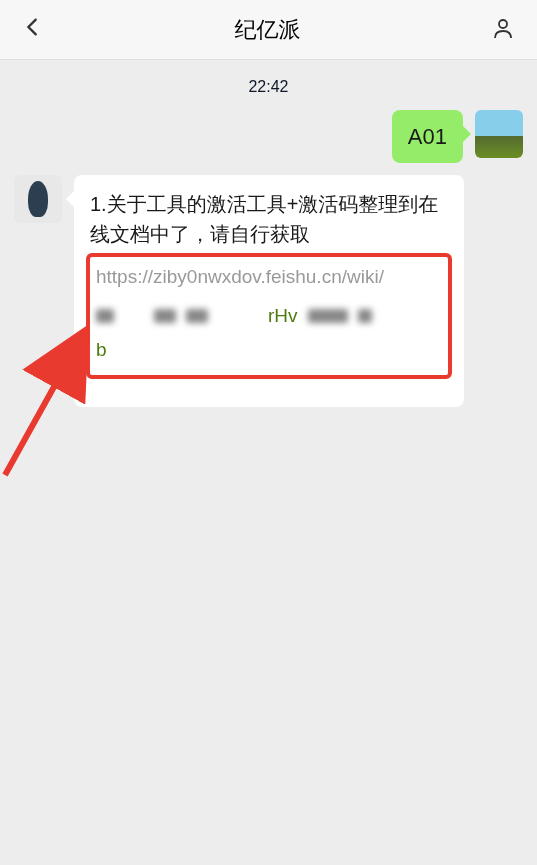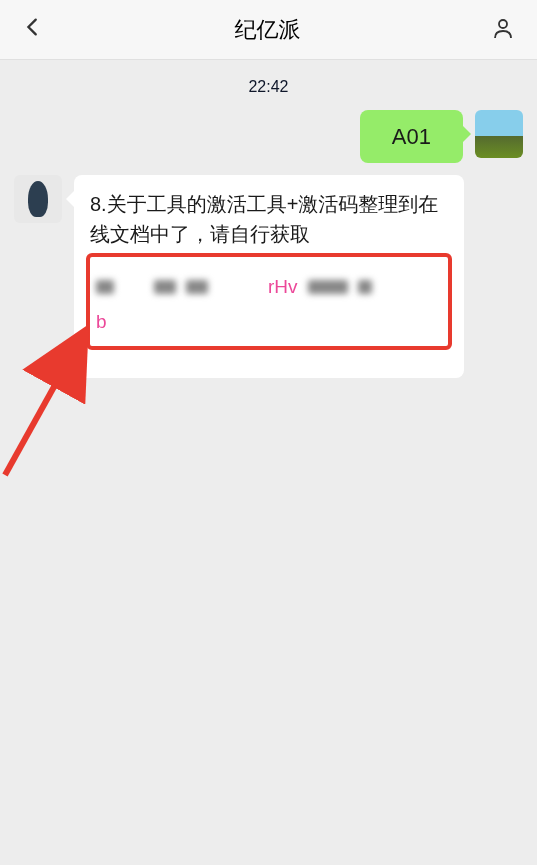--- a/index.html
+++ b/index.html
@@ -50,21 +50,21 @@
       padding: 14px 16px;
       position: relative;
       font-size: 20px;
       line-height: 1.5;
       color: #1a1a1a;
     }
     .bubble.out {
       background: #95ec69;
       margin-right: 12px;
       font-size: 22px;
-      padding: 10px 32px;
+      padding: 10px 16px;
     }
     .bubble.in { margin-left: 12px; }
     .bubble.out::after {
       content: ""; position: absolute; right: -8px; top: 16px;
       border: 8px solid transparent; border-left-color: #95ec69; border-right: 0;
     }
     .bubble.in::after {
       content: ""; position: absolute; left: -8px; top: 16px;
       border: 8px solid transparent; border-right-color: #fff; border-left: 0;
     }
@@ -75,21 +75,21 @@
       border-radius: 6px;
       padding: 6px 6px 10px 6px;
       margin: 4px -4px 14px -4px;
     }
     .highlight-box .lnk { color: #999; font-size: 19px; }
     .blur-row { display: flex; align-items: center; gap: 10px; margin-top: 10px; }
     .blur {
       height: 14px; background: #888; filter: blur(3px);
       border-radius: 2px;
     }
-    .frag { color: #ec4899; font-size: 19px; }
+    .frag { color: #4d7c0f; font-size: 19px; }
     .arrow {
       position: absolute; left: 0; top: 300px; width: 90px; height: 180px;
       pointer-events: none; z-index: 5;
     }
   </style>
 </head>
 <body>
 
 <div class="header">
   <div class="back-btn">
@@ -111,22 +111,23 @@
 <div class="msg-row out">
   <div class="avatar me"></div>
   <div class="bubble out">
     <span class="txt">A01</span>
   </div>
 </div>
 
 <div class="msg-row">
   <div class="avatar other"></div>
   <div class="bubble in">
-    <div class="txt">8.关于工具的激活工具+激活码整理到在线文档中了，请自行获取</div>
+    <div class="txt">1.关于工具的激活工具+激活码整理到在线文档中了，请自行获取</div>
     <div class="highlight-box">
+      <div class="lnk">https://ziby0nwxdov.feishu.cn/wiki/</div>
       <div class="blur-row">
         <span class="blur" style="width:18px"></span>
         <span class="blur" style="width:22px;margin-left:30px"></span>
         <span class="blur" style="width:22px"></span>
         <span class="frag" style="margin-left:50px">rHv</span>
         <span class="blur" style="width:40px"></span>
         <span class="blur" style="width:14px"></span>
       </div>
       <div class="frag" style="margin-top:6px">b</div>
     </div>

